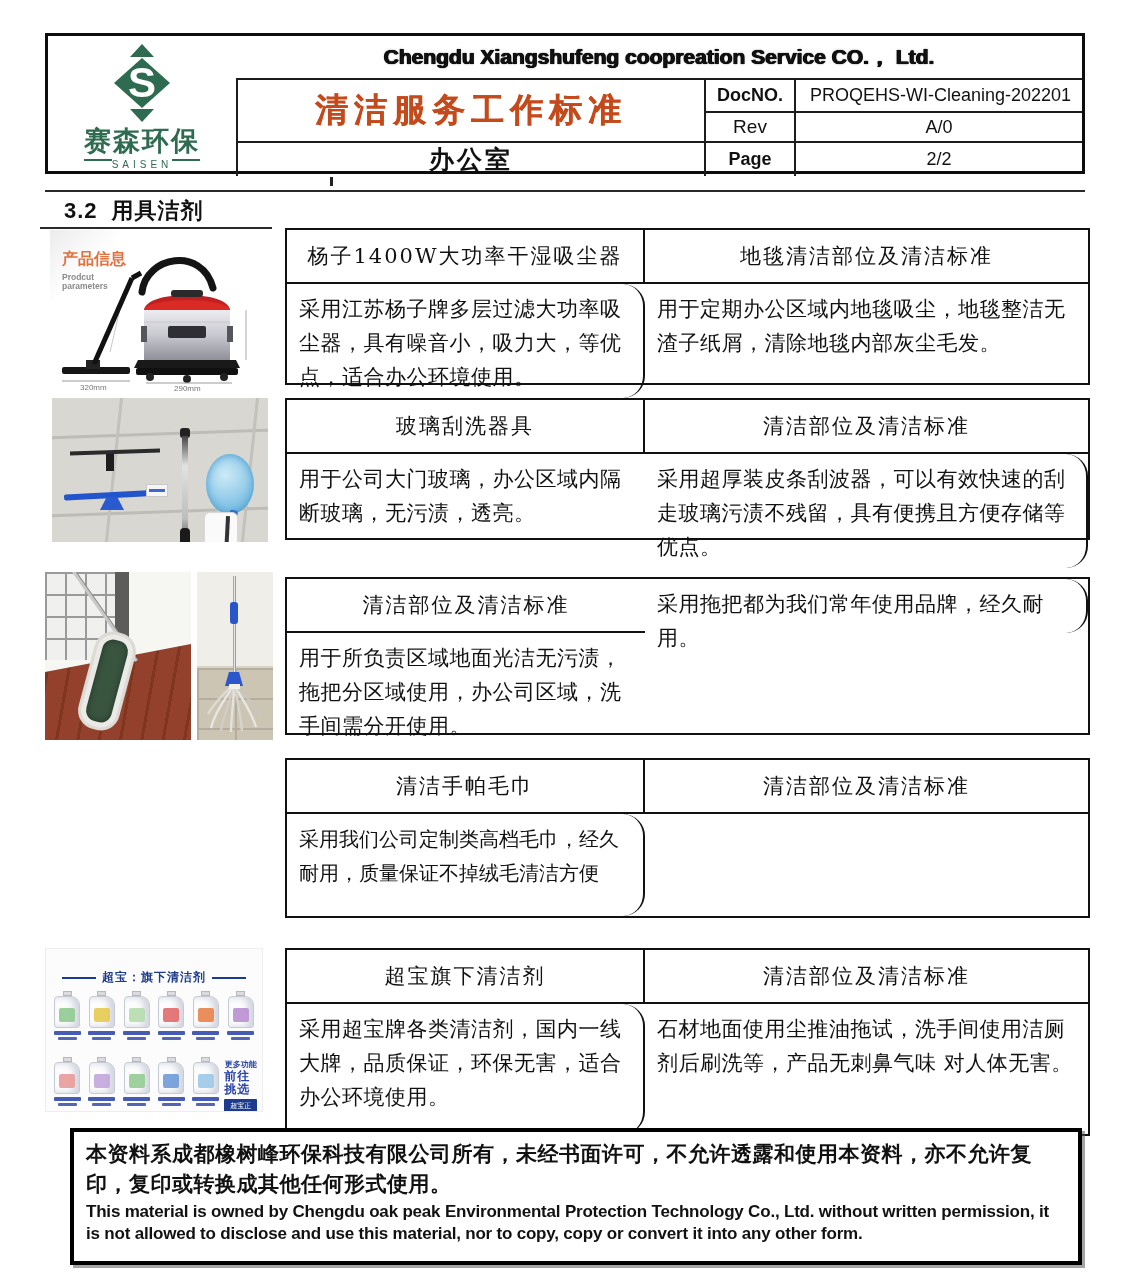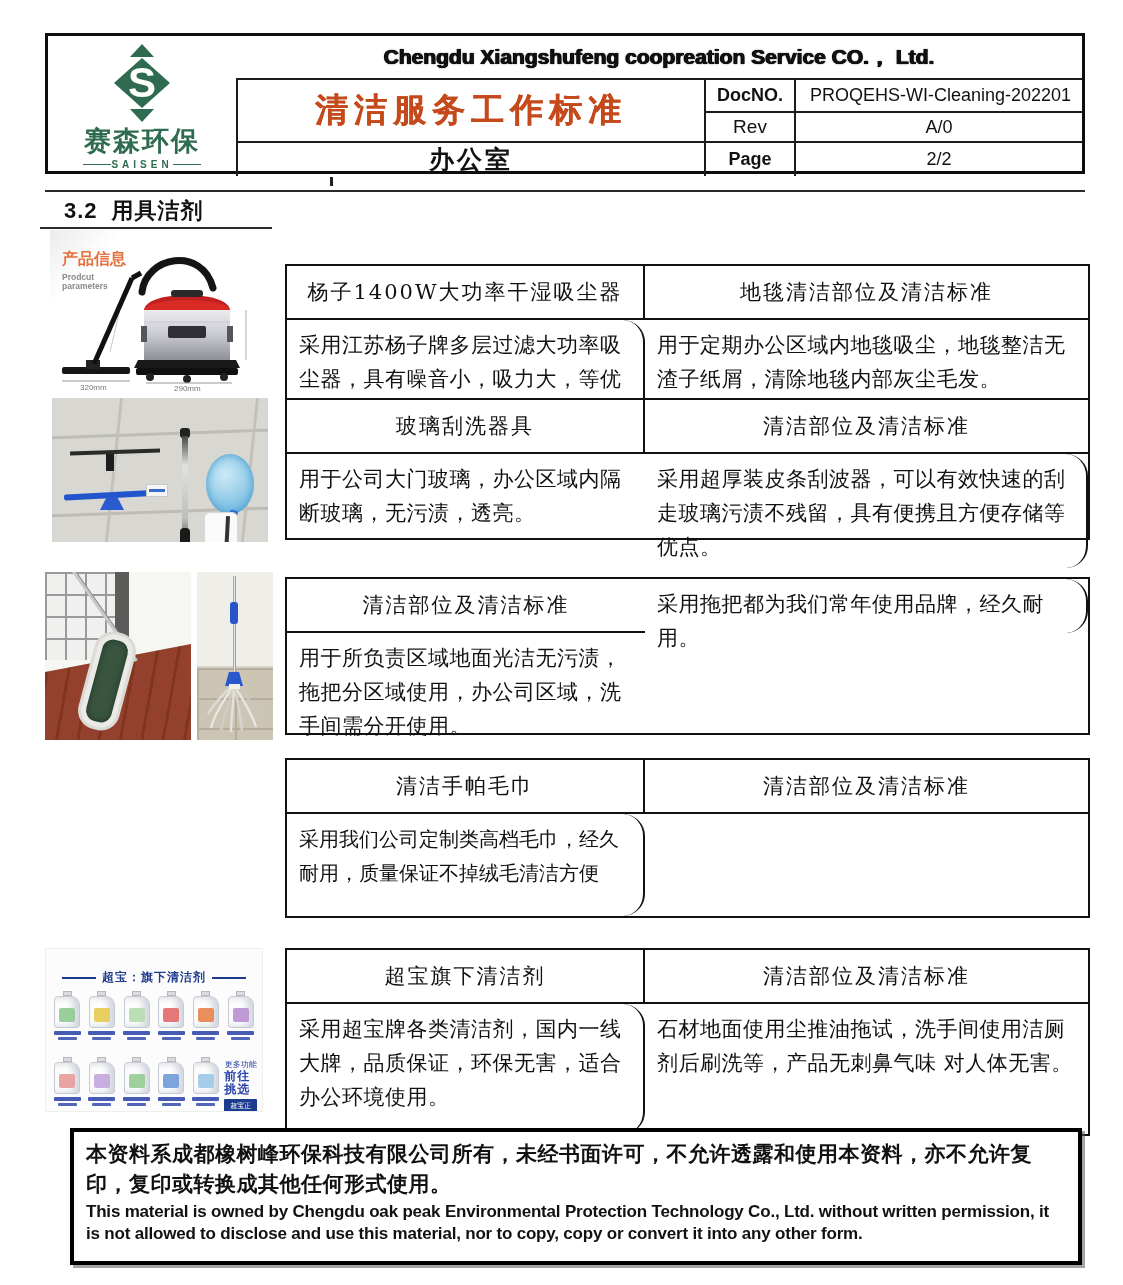--- a/index.html
+++ b/index.html
@@ -9,21 +9,21 @@
   
   .hdr { position:absolute; left:45px; top:33px; width:1040px; height:141px;
          border:3px solid #0d0d0d; display:grid;
          grid-template-columns:188px 468px 90px 1fr;
          grid-template-rows:42px 33px 30px 1fr; background:#fff; }
   .hdr > div { display:flex; align-items:center; justify-content:center; }
   .bl { border-left:2px solid #1c1c1c; }
   .bt { border-top:2px solid #1c1c1c; }
   .logoCell { grid-column:1; grid-row:1/5; flex-direction:column; padding-top:2px; }
   .logo-cn { color:#2e6b50; font-size:27px; font-weight:bold; letter-spacing:2px; margin-top:1px; }
-  .logo-en { display:flex; align-items:center; color:#2e6b50; font-size:10px; font-weight:bold; letter-spacing:4px; }
+  .logo-en { display:flex; align-items:flex-start; color:#2e6b50; font-size:10px; font-weight:normal; letter-spacing:4px; }
   .logo-en i { display:block; width:28px; height:1.5px; background:#2e6b50; }
   .companyCell { grid-column:2/5; grid-row:1; font-size:21px; font-weight:bold;
                  text-shadow:0.6px 0 0 #000,-0.6px 0 0 #000,0 0 2px rgba(0,0,0,.55); }
   .titleCell { grid-column:2; grid-row:2/4; color:#c54a1b; font-size:33px; font-weight:bold; letter-spacing:6px;
                text-shadow:0.5px 0 0 #c54a1b; }
   .officeCell { grid-column:2; grid-row:4; font-size:25px; font-weight:bold; letter-spacing:3px;text-align:right; }
   .lblCell { font-size:18px; font-weight:bold; }
   .lblCell.norm { font-weight:normal; font-size:19px; }
   .valCell { font-size:18px; justify-content:flex-start !important; padding-left:14px; }
 
@@ -107,21 +107,21 @@
   .cl-title i { display:block; width:34px; height:2px; background:#1c3a8e; }
   .cl-grid { display:grid; grid-template-columns:repeat(6,1fr); gap:3px 2px; padding:5px 5px 0 5px; }
   .jug { height:63px; display:flex; flex-direction:column; align-items:center; }
   .jug .cap { width:9px; height:5px; background:#dcdce0; border:1px solid #b8b8bc; }
   .jug .jbody { position:relative; width:26px; height:32px; background:#fdfdfd; border:1px solid #c6cad2;
                 border-radius:4px 9px 3px 3px; box-shadow:inset -5px 0 7px rgba(140,150,175,.4); }
   .jug .jlabel { position:absolute; left:4px; top:11px; width:16px; height:14px; border-radius:2px; opacity:.9; }
   .jug .t1 { width:27px; height:4px; background:#2741a8; margin-top:3px; border-radius:1px; opacity:.85; filter:blur(.3px); }
   .jug .t2 { width:19px; height:3px; background:#2741a8; margin-top:2px; border-radius:1px; opacity:.8; filter:blur(.3px); }
   .cl-more { height:63px; display:flex; flex-direction:column; align-items:center; justify-content:flex-start; padding-top:2px; }
-  .cl-more .m1 { font-size:8px; color:#2741a8; font-weight:normal; }
+  .cl-more .m1 { font-size:8px; color:#2741a8; font-weight:bold; }
   .cl-more .m2 { font-size:12px; color:#2741a8; font-weight:bold; letter-spacing:1px; line-height:1.1; }
   .cl-more .m3 { margin-top:3px; background:#1c3a8e; color:#fff; font-size:7px; padding:2px 4px; border-radius:1px; text-align:center; }
 
   
   .footer { position:absolute; left:70px; top:1128px; width:1012px; height:137px; border:4px solid #000;
             background:#fff; padding:7px 12px 4px 12px; box-shadow:3px 3px 0 rgba(90,90,90,.55); }
   .footer .cn { font-size:21px; font-weight:bold; line-height:1.43; letter-spacing:0.5px; }
   .footer .en { font-size:17px; font-weight:bold; line-height:1.32; letter-spacing:-0.2px; margin-top:2px; }
 </style>
 </head>
@@ -193,21 +193,21 @@
       <circle cx="100" cy="147" r="4" fill="#222"></circle>
       <circle cx="137" cy="149" r="4" fill="#222"></circle>
       <circle cx="174" cy="147" r="4" fill="#222"></circle>
       <line x1="196" y1="80" x2="196" y2="130" stroke="#aaa" stroke-width="1"></line>
       <line x1="12" y1="151" x2="80" y2="151" stroke="#999" stroke-width="1"></line>
       <text x="30" y="160" font-size="8" fill="#777">320mm</text>
       <line x1="96" y1="153" x2="182" y2="153" stroke="#999" stroke-width="1"></line>
       <text x="124" y="161" font-size="8" fill="#777">290mm</text>
     </svg>
   </div>
-  <div class="tbl" style="top:228px; height:157px;margin-top:36px;">
+  <div class="tbl" style="top:228px; height:157px;">
     <div class="hcell lft">杨子1400W大功率干湿吸尘器</div>
     <div class="hcell">地毯清洁部位及清洁标准</div>
     <div class="bcell lft">采用江苏杨子牌多层过滤大功率吸尘器，具有噪音小，吸力大，等优点，适合办公环境使用。</div>
     <div class="bcell">用于定期办公区域内地毯吸尘，地毯整洁无渣子纸屑，清除地毯内部灰尘毛发。</div>
   </div>
 
   <div class="pimg glass" style="left:52px; top:398px; width:216px; height:144px;">
     <div class="groutH" style="top:34px; transform:rotate(-2deg);"></div>
     <div class="groutH" style="top:112px; transform:rotate(-2deg);"></div>
     <div class="groutV" style="left:60px; transform:rotate(6deg);"></div>

